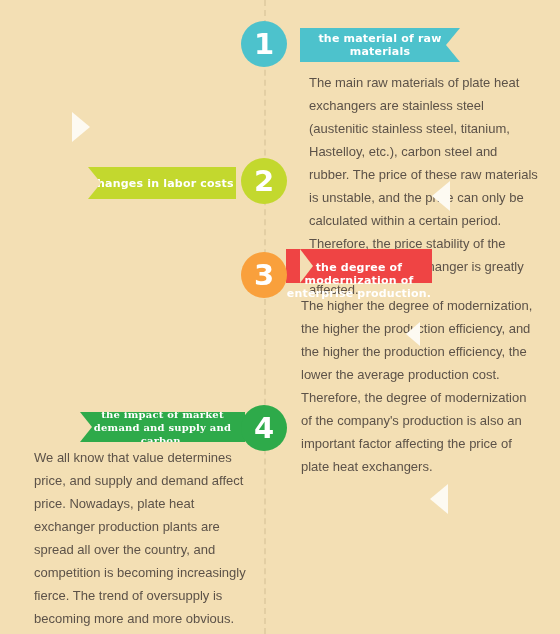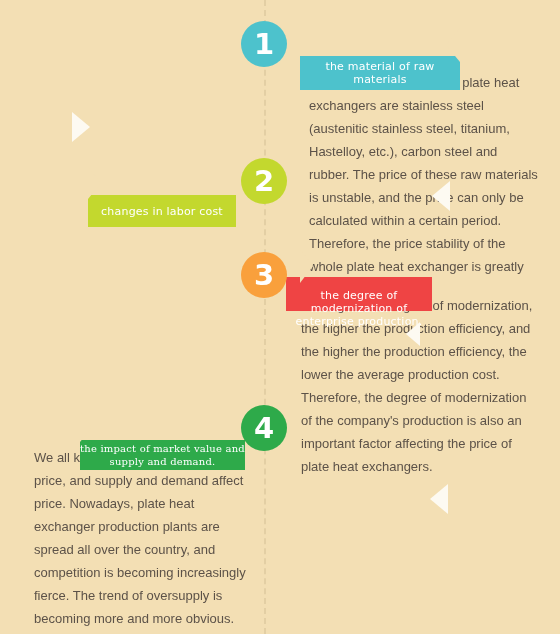--- a/index.html
+++ b/index.html
@@ -22,27 +22,26 @@
     position:absolute;width:46px;height:46px;border-radius:50%;
     color:#ffffff;font-weight:bold;
     display:flex;align-items:center;justify-content:center;
     font-size:29px;line-height:1;z-index:6;
     font-family:"DejaVu Sans", sans-serif;
   }
 
   
   .banner{
     position:absolute;z-index:5;
-    color:#ffffff;font-weight:normal;
+    color:#ffffff;font-weight:bold;
     text-align:center;
     font-size:11px;line-height:13px;
     letter-spacing:.2px;
     display:flex;align-items:center;justify-content:flex-end;
     box-sizing:border-box;
-    margin-top:28px;
   }
   .banner.serif{font-family:"DejaVu Serif", serif;font-size:10px;line-height:13px;}
   .banner span{display:block;width:100%;white-space:nowrap;overflow:visible;}
   .banner.wrap span{white-space:normal;}
 
   
   .notch{position:absolute;width:0;height:0;z-index:7;}
 
   
   .para{
@@ -77,21 +76,21 @@
 
   <div class="notch" style="left:446px;top:28px;border-top:17px solid transparent;border-bottom:17px solid transparent;border-right:14px solid #f3dfb4;"></div>
 
   <div class="para" style="left:309px;top:71px;width:232px;">The main raw materials of plate heat exchangers are stainless steel (austenitic stainless steel, titanium, Hastelloy, etc.), carbon steel and rubber. The price of these raw materials is unstable, and the price can only be calculated within a certain period. Therefore, the price stability of the whole plate heat exchanger is greatly affected.</div>
 
   <div class="circle" style="left:241px;top:158px;background:#c3d82e;">
     <span>2</span>
   </div>
 
   <div class="banner wrap" style="left:88px;top:167px;width:148px;height:32px;background:#c3d82e;">
-    <span>changes in labor cost</span>
+    <span>changes in labor costs</span>
   </div>
 
   <div class="notch" style="left:88px;top:167px;border-top:16px solid transparent;border-bottom:16px solid transparent;border-left:13px solid #f3dfb4;"></div>
 
 
   <div class="circle" style="left:241px;top:252px;background:#f9a03c;">
     <span>3</span>
   </div>
 
   <div class="banner wrap" style="left:286px;top:249px;width:146px;height:34px;background:#ef4444;align-items:flex-start;padding-top:12px;">
@@ -99,21 +98,21 @@
   </div>
   <div class="notch" style="left:300px;top:249px;border-top:17px solid transparent;border-bottom:17px solid transparent;border-left:13px solid #f3dfb4;"></div>
 
   <div class="para" style="left:301px;top:294px;width:232px;">The higher the degree of modernization, the higher the production efficiency, and the higher the production efficiency, the lower the average production cost. Therefore, the degree of modernization of the company's production is also an important factor affecting the price of plate heat exchangers.</div>
 
   <div class="circle" style="left:241px;top:405px;background:#2eaa4a;">
     <span>4</span>
   </div>
 
   <div class="banner serif" style="left:80px;top:412px;width:165px;height:30px;background:#2eaa4a;overflow:hidden;">
-    <span style="white-space:normal;">the impact of market value and supply and demand.</span>
+    <span style="white-space:normal;">the impact of market demand and supply and carbon.</span>
   </div>
   <div class="notch" style="left:80px;top:412px;border-top:15px solid transparent;border-bottom:15px solid transparent;border-left:12px solid #f3dfb4;"></div>
 
   <div class="para" style="left:34px;top:446px;width:218px;">We all know that value determines price, and supply and demand affect price. Nowadays, plate heat exchanger production plants are spread all over the country, and competition is becoming increasingly fierce. The trend of oversupply is becoming more and more obvious. How to occupy the market is the most important issue for each heat exchanger manufacturer. Therefore, simply pursuing profits and blindly reducing costs is tantamount to hindering the development of enterprises</div>
 
   <div class="tri tri-right" style="left:72px;top:112px;"></div>
   <div class="tri tri-left" style="left:432px;top:181px;"></div>
   <div class="tri tri-left sm" style="left:406px;top:322px;"></div>
   <div class="tri tri-left" style="left:430px;top:484px;"></div>
 

